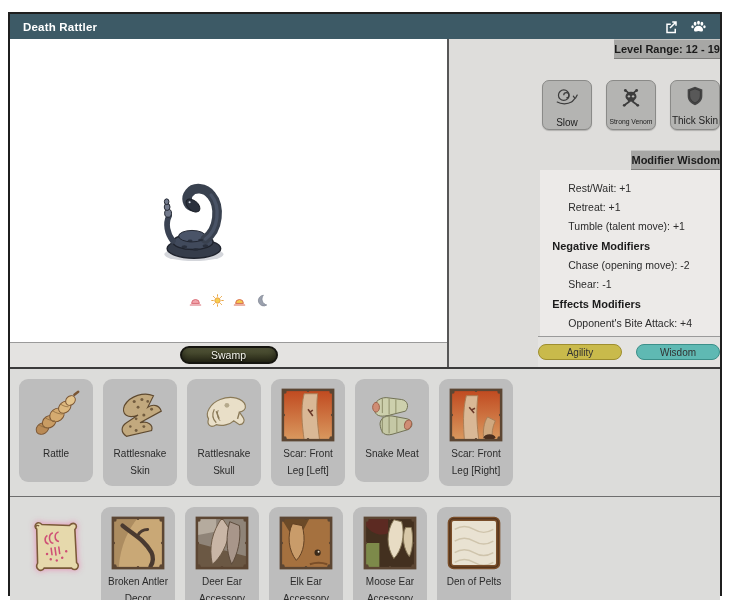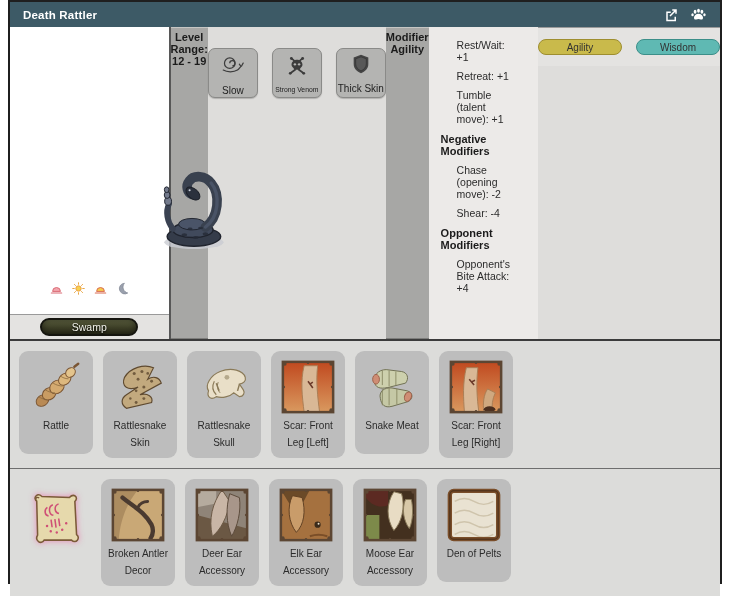--- a/index.html
+++ b/index.html
@@ -1,21 +1,21 @@
 <!DOCTYPE html>
 <html><head>
 <meta charset="utf-8">
 <style>
   * { box-sizing: border-box; margin: 0; padding: 0; }
   body {
     width: 730px; height: 600px; background: #ffffff;
     font-family: "Liberation Sans", sans-serif; position: relative; overflow: hidden;
   }
   .window {
-    position: absolute; left: 8px; top: 0; width: 714px; height: 584px;
+    position: absolute; left: 8px; top: 12px; width: 714px; height: 584px;
     border: 2px solid #1f1f1f; background: #7f1d1d;
     display: flex; flex-direction: column;
   }
   .titlebar {
     flex: 0 0 25px; background: #3d5a66; color: #fff;
     display: flex; align-items: center; padding: 0 13px;
     font-size: 11.5px; font-weight: bold; letter-spacing: .2px;
   }
   .tb-icons { margin-left: auto; display: flex; gap: 11px; align-items: center; }
   .tb-icons span { display: flex; cursor: pointer; }
@@ -32,38 +32,38 @@
     margin-top: auto; height: 25px; border-top: 1px solid #9a9a9a; background: #e4e3e1;
     display: flex; align-items: center; justify-content: center;
   }
   .habitat-pill {
     background: linear-gradient(180deg, #5d6140 0%, #3c3e26 55%, #2b2c1a 100%);
     border: 2px solid #15150f; border-radius: 10px; color: #f2f2ea;
     font-size: 10.5px; width: 98px; text-align: center; padding: 1px 0;
     text-shadow: 0 1px 2px #000; box-shadow: inset 0 0 6px rgba(0,0,0,.45); cursor: pointer;
   }
 
-  .right-panel { flex: 1; display: flex; flex-direction: row; background: #dedddb; }
+  .right-panel { flex: 1; display: flex; flex-direction: column; background: #dedddb; align-items: flex-end; }
   .panel-header {
     background: #a7a7a5; border-bottom: 1px solid #7d7d7b; border-top: 1px solid #c6c6c4;
     text-align: center; font-weight: bold; font-size: 11px; color: #1b1b1b; padding: 3px 0;
   }
   .abilities { background: #dedddb; display: flex; justify-content: center; gap: 14px; padding: 21px 0 20px; }
   .ability {
     width: 50px; height: 50px; background: #b4b4b2; border: 1px solid #8a8a88; border-radius: 7px;
     display: flex; flex-direction: column; align-items: center; justify-content: center; gap: 4px;
     box-shadow: 0 1px 1px rgba(0,0,0,.2); cursor: pointer;
   }
   .ability-label { font-size: 10px; color: #222; white-space: nowrap; }
   .ability-label.small { font-size: 6.8px; }
   .modifiers { flex: 1; background: #eceae8; padding: 5px 12px 0; }
   .mod-heading { font-weight: bold; font-size: 11px; color: #1b1b1b; margin: 8px 0 1px; }
   .mod-line { font-size: 10.5px; color: #2b2b2b; margin: 7px 16px; }
   .attr-bar {
-    height: 39px; border-top: 1px solid #9a9a9a; background: #e4e3e1;
+    height: 31px; border-top: 1px solid #9a9a9a; background: #e4e3e1;
     display: flex; align-items: center; justify-content: center; gap: 14px;
   }
   .attr-pill {
     font-size: 10px; color: #323232; width: 84px; text-align: center;
     padding: 1.5px 0; border-radius: 9px; border: 1px solid #888; cursor: pointer;
   }
 
   .items-row {
     background: #dcdcda; padding: 10px 9px; display: flex; gap: 10px; align-items: flex-start;
   }
@@ -195,29 +195,29 @@
             <span class="ability-label small">Strong Venom</span>
           </div>
           <div class="ability">
             <span><svg viewBox="0 0 24 24" width="22" height="22">
                 <path d="M12 2l8 3v7c0 5-3.6 8.2-8 10-4.4-1.8-8-5-8-10V5z" fill="#454545"></path>
                 <path d="M12 4.2l5.8 2.2v5.4c0 3.8-2.6 6.3-5.8 7.8-3.2-1.5-5.8-4-5.8-7.8V6.4z" fill="#585858" stroke="#333" stroke-width=".8"></path>
               </svg></span>
             <span class="ability-label">Thick Skin</span>
           </div>
         </div>
-      <div class="panel-header">Modifier Agility</div>
+      <div class="panel-header">Modifier Wisdom</div>
       <div class="modifiers" id="modifiers">
           <div class="mod-line">Rest/Wait: +1</div>
           <div class="mod-line">Retreat: +1</div>
           <div class="mod-line">Tumble (talent move): +1</div>
           <div class="mod-heading">Negative Modifiers</div>
           <div class="mod-line">Chase (opening move): -2</div>
-          <div class="mod-line">Shear: -4</div>
-          <div class="mod-heading">Opponent Modifiers</div>
+          <div class="mod-line">Shear: -1</div>
+          <div class="mod-heading">Effects Modifiers</div>
           <div class="mod-line">Opponent's Bite Attack: +4</div>
         </div>
       <div class="attr-bar" id="attr-bar">
           <span class="attr-pill" style="background: rgb(201, 186, 75); border-color: rgb(158, 142, 47);">Agility</span>
           <span class="attr-pill" style="background: rgb(95, 185, 179); border-color: rgb(60, 143, 137);">Wisdom</span>
         </div>
     </div>
   </div>
 
   <div class="items-row first" id="drops-row">

